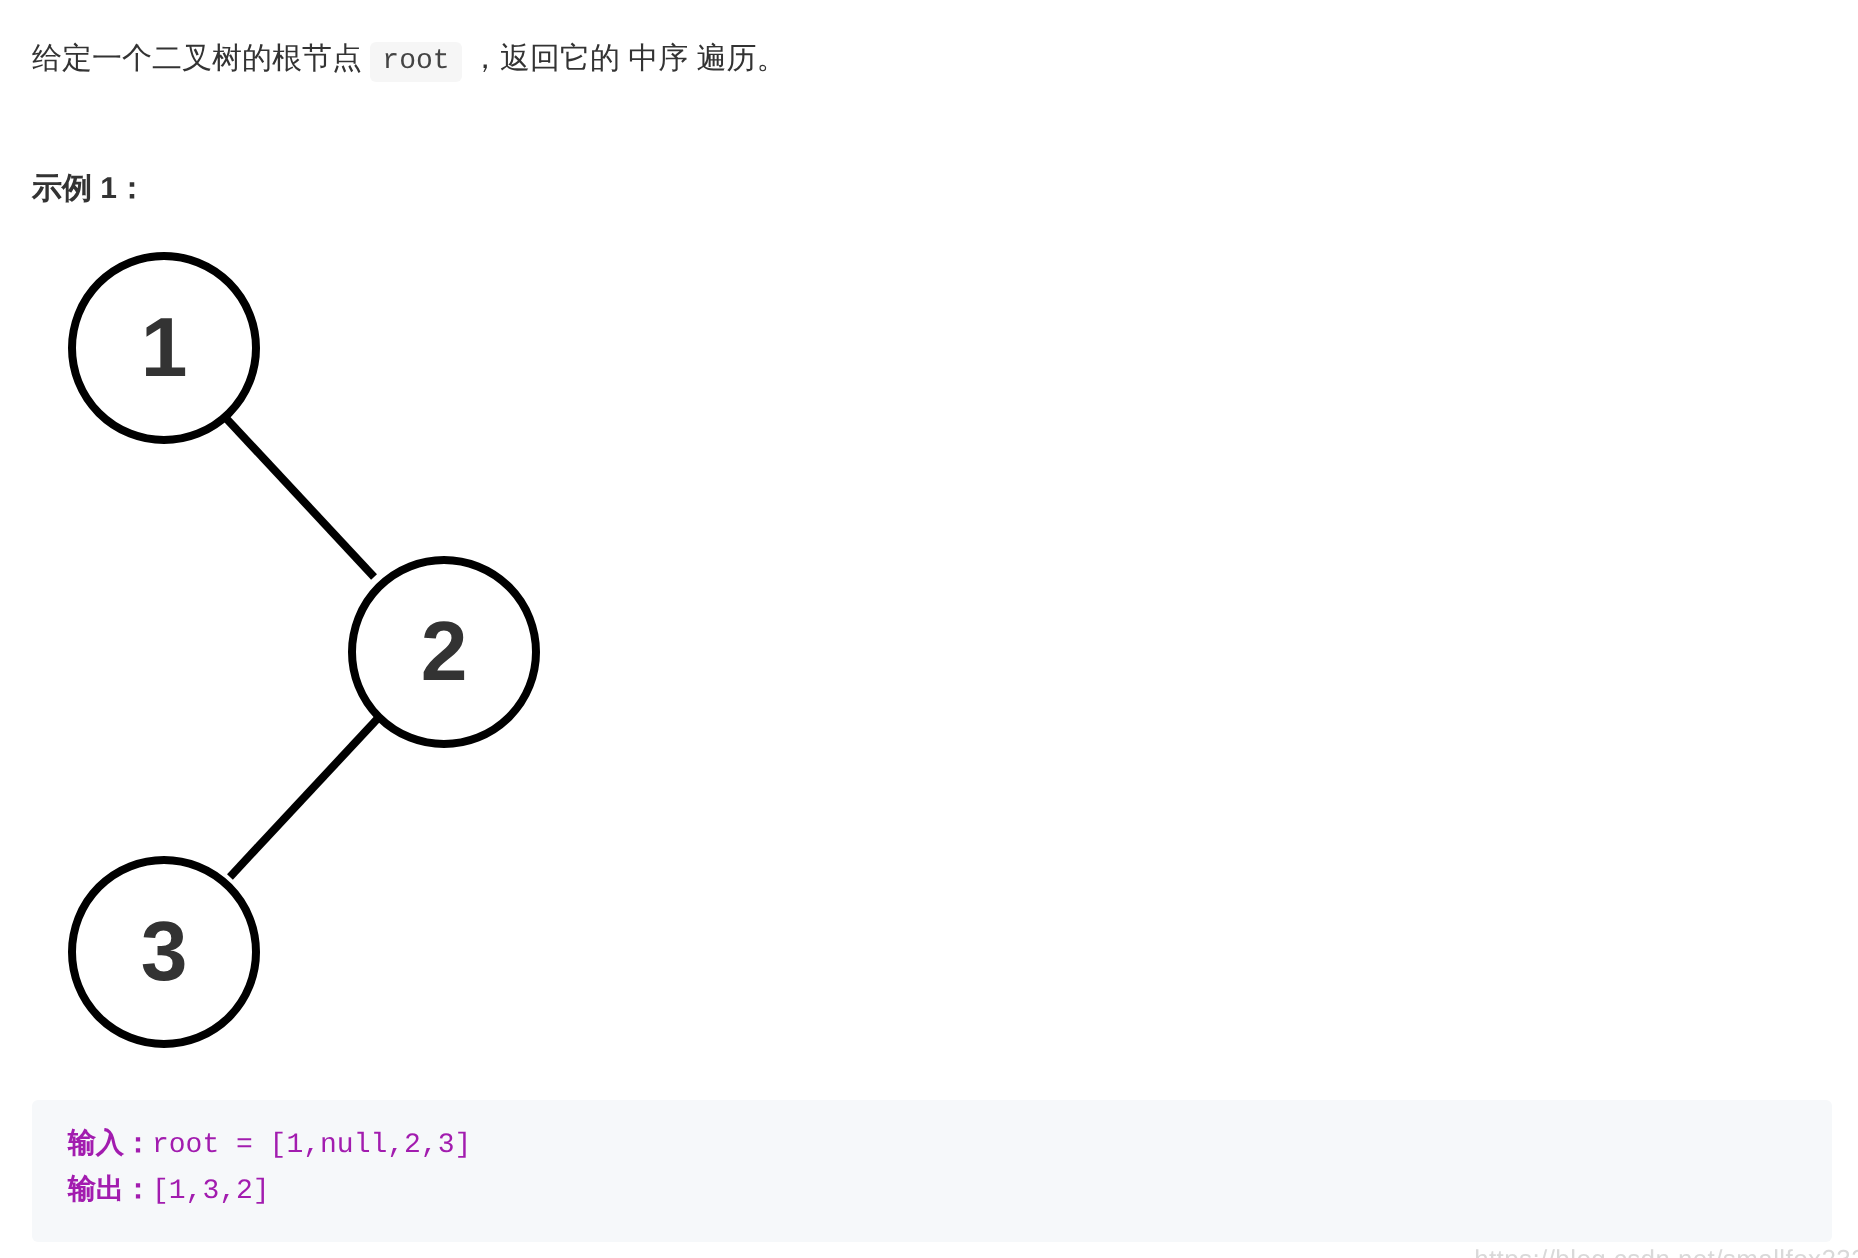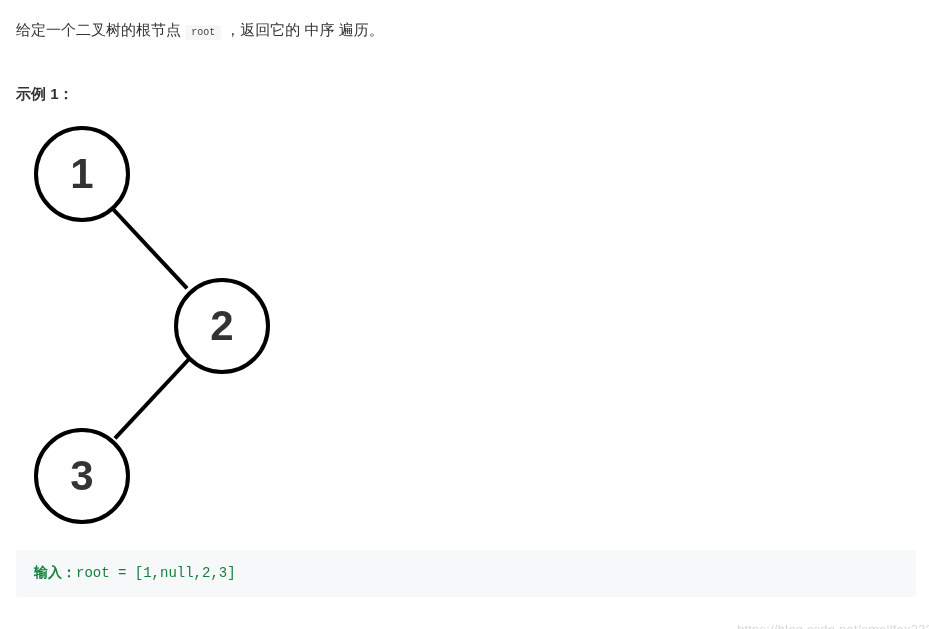--- a/index.html
+++ b/index.html
@@ -11,21 +11,21 @@
     color: #333;
     background: #fff;
     width: 929px;
   }
   .desc { line-height: 1.9; margin-bottom: 40px; }
   .code-inline {
     background: #f6f6f6;
     padding: 2px 6px;
     border-radius: 3px;
     font-family: Consolas, "Courier New", monospace;
-    font-size: 10px;
+    font-size: 14px;
     color: #444;
   }
   .bold { font-weight: 400; }
   .example-title { font-weight: 700; margin-bottom: 22px; }
   .diagram {
     position: relative;
     width: 280px;
     height: 410px;
     margin-bottom: 14px;
   }
@@ -49,21 +49,21 @@
     font-size: 42px;
     font-family: Arial, sans-serif;
   }
   .io-block {
     background: #f6f8fa;
     border-radius: 3px;
     padding: 12px 18px;
     font-family: Consolas, "Courier New", monospace;
     font-size: 14px;
     line-height: 1.7;
-    color: #15803d;
+    color: #a21caf;
     width: 900px;
   }
   .io-row { white-space: pre; }
   .io-label { font-weight: 700; }
   .watermark {
     position: absolute;
     right: 12px;
     bottom: 8px;
     color: #d9d9d9;
     font-size: 13px;
@@ -97,17 +97,18 @@
   <div class="node" style="left:158px;top:152px;">
     <span>2</span>
   </div>
   <div class="node" style="left:18px;top:302px;">
     <span>3</span>
   </div>
 </div>
 
 <div class="io-block">
   <div class="io-row"><span class="io-label">输入：</span><span>root = [1,null,2,3]</span></div>
+  <div class="io-row"><span class="io-label">输出：</span><span>[1,3,2]</span></div>
 </div>
 
 <div class="watermark">https://blog.csdn.net/smallfox233</div>
 
 </div>
 
 </body></html>

